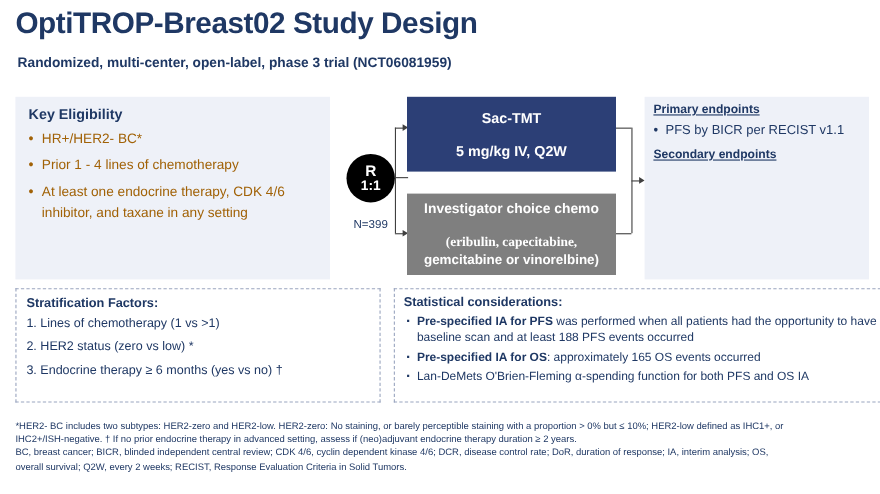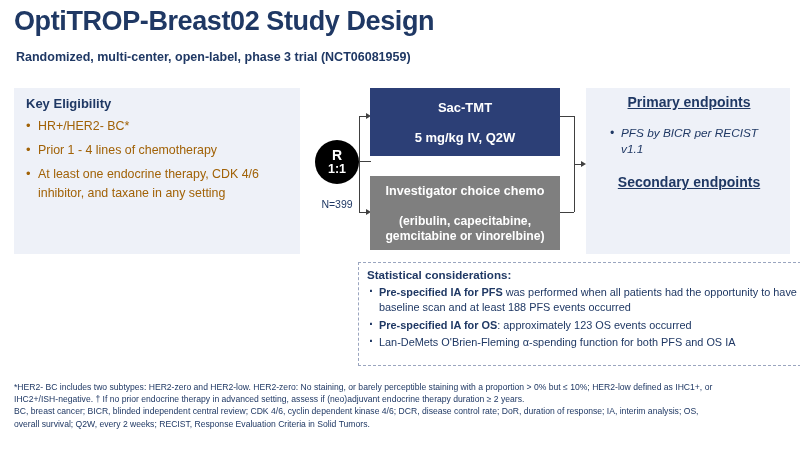--- a/index.html
+++ b/index.html
@@ -112,42 +112,41 @@
     background: #2c3f76;
   }
   .arm-exp .l1 { font-size: 13px; }
   .arm-exp .l2 { font-size: 13px; margin-top: 15px; }
   .arm-ctrl {
     left: 370px; top: 176px;
     width: 190px; height: 74px;
     background: #7f7f7f;
   }
   .arm-ctrl .l1 { font-size: 12.6px; }
-  .arm-ctrl .l2 { font-size: 12.2px; margin-top: 16px; }
+  .arm-ctrl .l2 { font-size: 12.2px; margin-top: 16px; font-family: Liberation Serif, serif; }
   .arm-ctrl .l3 { font-size: 12.2px; margin-top: 1px; }
 
   
   .endpoints {
     position: absolute;
     left: 586px; top: 88px;
     width: 204px; height: 166px;
     background: #eef1f8;
     box-sizing: border-box;
     padding: 6px 6px 0 8px;
   }
   .ep-head {
-    font-size: 14px;
+    font-size: 11px;
     font-weight: bold;
     color: #1f3864;
     text-decoration: underline;
     margin-bottom: 5px;
-    text-align: center;
   }
   .ep-head.second { margin-top: 8px; }
-  .ep-list { list-style: none; margin: 16px; padding: 0; font-style: italic; }
+  .ep-list { list-style: none; margin: 0; padding: 0; }
   .ep-list li {
     font-size: 11.8px;
     color: #1f3864;
     line-height: 1.35;
     padding-left: 11px;
     position: relative;
     margin-bottom: 6px;
   }
   .ep-list li::before {
     content: "•";
@@ -260,26 +259,32 @@
   <div class="arrow-r" style="left:581px; top:160.8px;"></div>
 
   <div class="endpoints">
     <div class="ep-head">Primary endpoints</div>
     <ul class="ep-list">
       <li>PFS by BICR per RECIST v1.1</li>
     </ul>
     <div class="ep-head second">Secondary endpoints</div>
   </div>
 
+  <div class="dashbox strat">
+    <div class="strat-head">Stratification Factors:</div>
+    <div class="strat-item">1. Lines of chemotherapy (1 vs &gt;1)</div>
+    <div class="strat-item">2. HER2 status (zero vs low) *</div>
+    <div class="strat-item">3. Endocrine therapy ≥ 6 months (yes vs no) †</div>
+  </div>
 
   <div class="dashbox stats">
     <div class="stats-head">Statistical considerations:</div>
     <ul class="stats-list">
       <li><b>Pre-specified IA for PFS</b><span> was performed when all patients had the opportunity to have 1 post-baseline scan and at least 188 PFS events occurred</span></li>
-      <li><b>Pre-specified IA for OS</b><span>: approximately 123 OS events occurred</span></li>
+      <li><b>Pre-specified IA for OS</b><span>: approximately 165 OS events occurred</span></li>
       <li><b></b><span>Lan-DeMets O'Brien-Fleming α-spending function for both PFS and OS IA</span></li>
     </ul>
   </div>
 
   <div class="footnotes">
     <p>*HER2- BC includes two subtypes: HER2-zero and HER2-low. HER2-zero: No staining, or barely perceptible staining with a proportion &gt; 0% but ≤ 10%; HER2-low defined as IHC1+, or</p>
     <p>IHC2+/ISH-negative. † If no prior endocrine therapy in advanced setting, assess if (neo)adjuvant endocrine therapy  duration ≥ 2 years.</p>
     <p>BC, breast cancer; BICR, blinded independent central review; CDK 4/6, cyclin dependent kinase 4/6; DCR, disease control rate; DoR, duration of response; IA, interim analysis; OS,</p>
     <p>overall survival; Q2W, every 2 weeks; RECIST, Response Evaluation Criteria in Solid Tumors.</p>
   </div>

